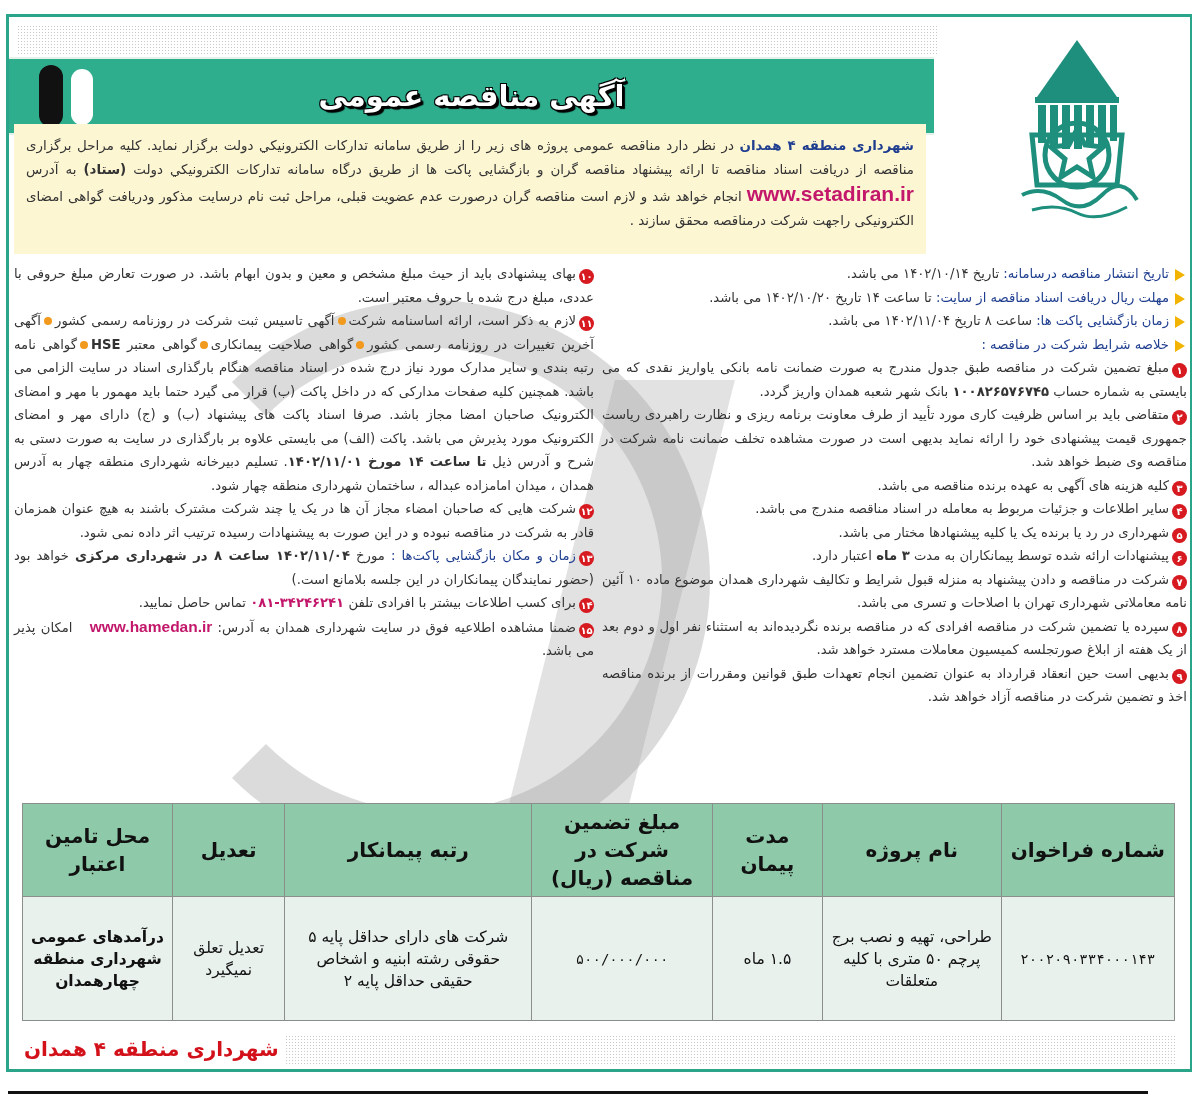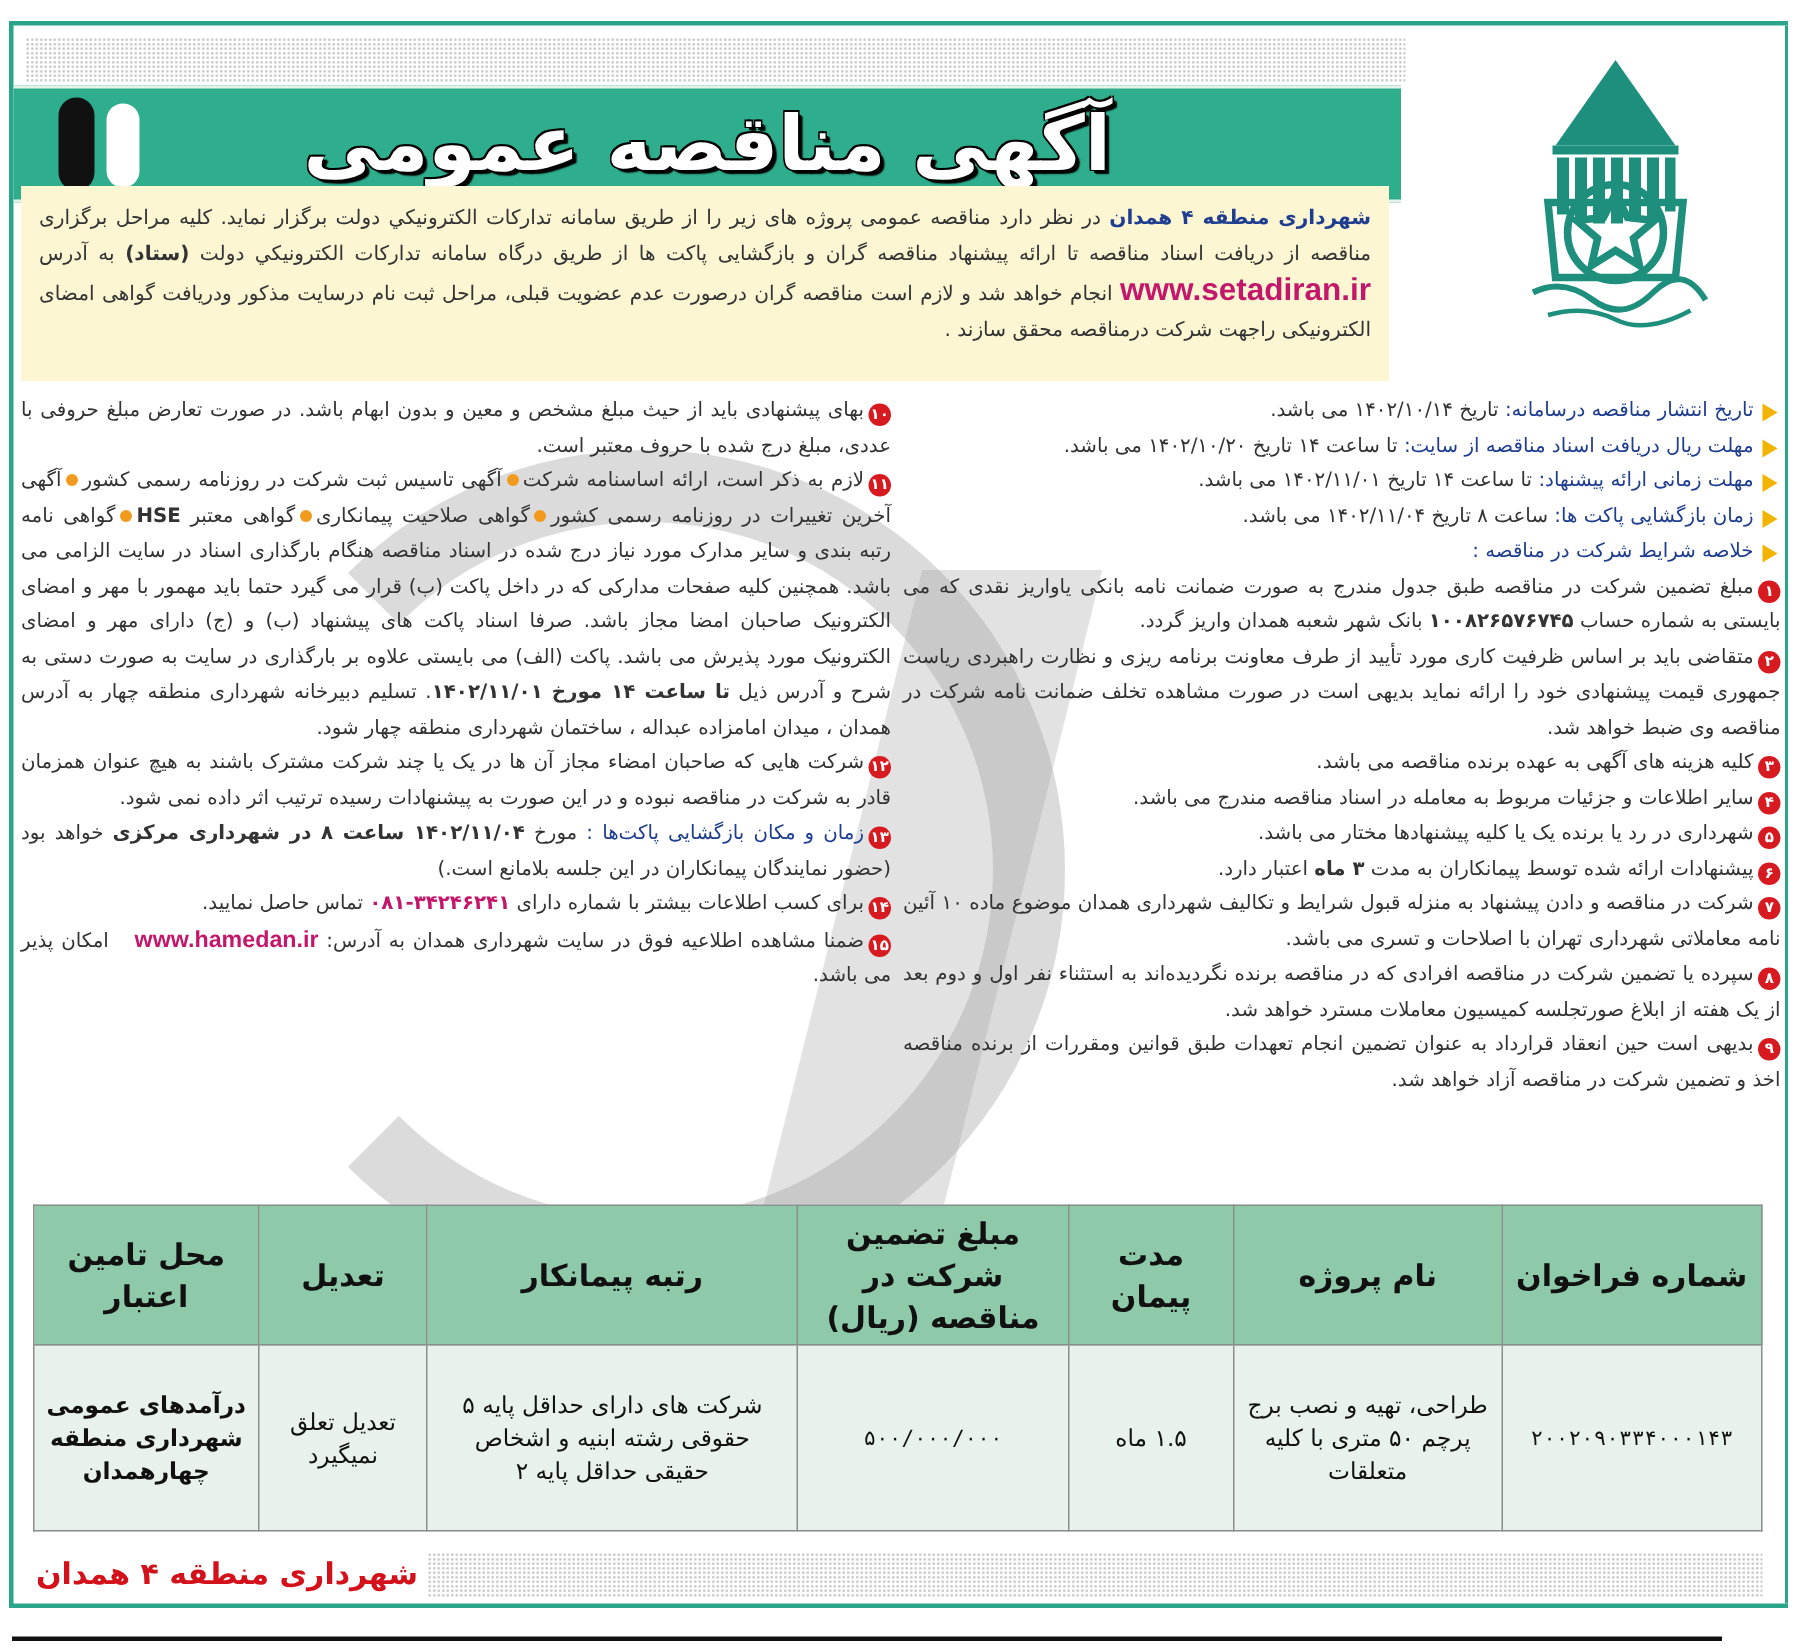--- a/index.html
+++ b/index.html
@@ -26,21 +26,21 @@
   }
   .title-band .pill-black {
     position: absolute; left: 30px; top: 6px; width: 24px; height: 62px;
     border-radius: 12px; background: #111;
   }
   .title-band .pill-white {
     position: absolute; left: 62px; top: 10px; width: 22px; height: 56px;
     border-radius: 11px; background: #fff;
   }
   .title-text {
-    font-family: "DejaVu Sans", sans-serif; font-weight: bold; font-size: 51px;
+    font-family: "DejaVu Sans", sans-serif; font-weight: bold; font-size: 29px;
     color: #fff; text-shadow: 2px 2px 0 #000, -1px -1px 0 #000, 1px -1px 0 #000, -1px 1px 0 #000, 3px 3px 1px #000;
     letter-spacing: 1px;
   }
 
   .logo {
     position: absolute; right: 20px; top: 30px; width: 200px; height: 200px;
     display: flex; align-items: center; justify-content: center;
   }
 
   .intro {
@@ -142,21 +142,20 @@
 <div class="intro">
   <span class="strong-blue">شهرداری منطقه ۴ همدان</span><span> در نظر دارد مناقصه عمومی پروژه های زیر را از طریق سامانه تداركات الكترونيكي دولت برگزار نماید. کلیه مراحل برگزاری مناقصه از دریافت اسناد مناقصه تا ارائه پیشنهاد مناقصه گران و بازگشایی پاکت ها از طریق درگاه سامانه تداركات الكترونيكي دولت </span><span class="b">(ستاد)</span><span> به آدرس </span><span class="url">www.setadiran.ir</span><span> انجام خواهد شد و لازم است مناقصه گران درصورت عدم عضویت قبلی، مراحل ثبت نام درسایت مذکور ودریافت گواهی امضای الکترونیکی راجهت شرکت درمناقصه محقق سازند .</span>
 </div>
 
 <div class="watermark"></div>
 <div class="watermark2"></div>
 
 <div class="col col-right">
   <div class="arrow-item"><span class="lbl">تاریخ انتشار مناقصه درسامانه:</span><span> تاریخ ۱۴۰۲/۱۰/۱۴ می باشد.</span></div>
   <div class="arrow-item"><span class="lbl">مهلت ریال دریافت اسناد مناقصه از سایت:</span><span> تا ساعت ۱۴ تاریخ ۱۴۰۲/۱۰/۲۰ می باشد.</span></div>
-  <div class="arrow-item"><span class="lbl">مهلت زمانی ارائه پیشنهاد:</span><span> تا ساعت ۱۴ تاریخ ۱۴۰۲/۱۱/۰۱ می باشد.</span></div>
   <div class="arrow-item"><span class="lbl">زمان بازگشایی پاکت ها:</span><span> ساعت ۸ تاریخ ۱۴۰۲/۱۱/۰۴ می باشد.</span></div>
   <div class="arrow-item"><span class="lbl">خلاصه شرایط شرکت در مناقصه :</span></div>
 
   <div><span class="num-badge">۱</span><span>مبلغ تضمین شرکت در مناقصه طبق جدول مندرج به صورت ضمانت نامه بانکی یاواریز نقدی که می بایستی به شماره حساب </span><span class="b">۱۰۰۸۲۶۵۷۶۷۴۵</span><span> بانک شهر شعبه همدان واریز گردد.</span></div>
   <div><span class="num-badge">۲</span><span>متقاضی باید بر اساس ظرفیت کاری مورد تأیید از طرف معاونت برنامه ریزی و نظارت راهبردی ریاست جمهوری قیمت پیشنهادی خود را ارائه نماید بدیهی است در صورت مشاهده تخلف ضمانت نامه شرکت در مناقصه وی ضبط خواهد شد.</span></div>
   <div><span class="num-badge">۳</span><span>کلیه هزینه های آگهی به عهده برنده مناقصه می باشد.</span></div>
   <div><span class="num-badge">۴</span><span>سایر اطلاعات و جزئیات مربوط به معامله در اسناد مناقصه مندرج می باشد.</span></div>
   <div><span class="num-badge">۵</span><span>شهرداری در رد یا برنده یک یا کلیه پیشنهادها مختار می باشد.</span></div>
   <div><span class="num-badge">۶</span><span>پیشنهادات ارائه شده توسط پیمانکاران به مدت </span><span class="b">۳ ماه</span><span> اعتبار دارد.</span></div>
   <div><span class="num-badge">۷</span><span>شرکت در مناقصه و دادن پیشنهاد به منزله قبول شرایط و تکالیف شهرداری همدان موضوع ماده ۱۰ آئین نامه معاملاتی شهرداری تهران با اصلاحات و تسری می باشد.</span></div>
@@ -164,21 +163,21 @@
   <div><span class="num-badge">۹</span><span>بدیهی است حین انعقاد قرارداد به عنوان تضمین انجام تعهدات طبق قوانین ومقررات از برنده مناقصه اخذ و تضمین شرکت در مناقصه آزاد خواهد شد.</span></div>
 </div>
 
 <div class="col col-left">
   <div><span class="num-badge">۱۰</span><span>بهای پیشنهادی باید از حیث مبلغ مشخص و معین و بدون ابهام باشد. در صورت تعارض مبلغ حروفی با عددی، مبلغ درج شده با حروف معتبر است.</span></div>
   <div>
     <span class="num-badge">۱۱</span><span>لازم به ذکر است، ارائه اساسنامه شرکت</span><span class="dot-or"></span><span>آگهی تاسیس ثبت شرکت در روزنامه رسمی کشور</span><span class="dot-or"></span><span>آگهی آخرین تغییرات در روزنامه رسمی کشور</span><span class="dot-or"></span><span>گواهی صلاحیت پیمانکاری</span><span class="dot-or"></span><span>گواهی معتبر </span><span class="b">HSE</span><span class="dot-or"></span><span>گواهی نامه رتبه بندی و سایر مدارک مورد نیاز درج شده در اسناد مناقصه هنگام بارگذاری اسناد در سایت الزامی می باشد. همچنین کلیه صفحات مدارکی که در داخل پاکت (ب) قرار می گیرد حتما باید مهمور با مهر و امضای الکترونیک صاحبان امضا مجاز باشد. صرفا اسناد پاکت های پیشنهاد (ب) و (ج) دارای مهر و امضای الکترونیک مورد پذیرش می باشد. پاکت (الف) می بایستی علاوه بر بارگذاری در سایت به صورت دستی به شرح و آدرس ذیل </span><span class="b">تا ساعت ۱۴ مورخ ۱۴۰۲/۱۱/۰۱</span><span>. تسلیم دبیرخانه شهرداری منطقه چهار به آدرس همدان ، میدان امامزاده عبداله ، ساختمان شهرداری منطقه چهار شود.</span>
   </div>
   <div><span class="num-badge">۱۲</span><span>شرکت هایی که صاحبان امضاء مجاز آن ها در یک یا چند شرکت مشترک باشند به هیچ عنوان همزمان قادر به شرکت در مناقصه نبوده و در این صورت به پیشنهادات رسیده ترتیب اثر داده نمی شود.</span></div>
   <div><span class="num-badge">۱۳</span><span class="lbl">زمان و مکان بازگشایی پاکت‌ها :</span><span> مورخ </span><span class="b">۱۴۰۲/۱۱/۰۴</span><span class="b"> ساعت ۸ در </span><span class="b">شهرداری مرکزی</span><span> خواهد بود (حضور نمایندگان پیمانکاران در این جلسه بلامانع است.)</span></div>
-  <div><span class="num-badge">۱۴</span><span>برای کسب اطلاعات بیشتر با شماره دارای </span><span class="pink">۳۴۲۴۶۲۴۱-۰۸۱</span><span> تماس حاصل نمایید.</span></div>
+  <div><span class="num-badge">۱۴</span><span>برای کسب اطلاعات بیشتر با افرادی تلفن </span><span class="pink">۳۴۲۴۶۲۴۱-۰۸۱</span><span> تماس حاصل نمایید.</span></div>
   <div><span class="num-badge">۱۵</span><span>ضمنا مشاهده اطلاعیه فوق در سایت شهرداری همدان به آدرس: </span><span class="url-left">www.hamedan.ir</span><span> امکان پذیر می باشد.</span></div>
 </div>
 
 <div class="tbl-wrap">
   <table>
     <thead>
       <tr>
         <th style="width:170px">شماره فراخوان</th>
         <th style="width:175px">نام پروژه</th>
         <th style="width:108px">مدت پیمان</th>

